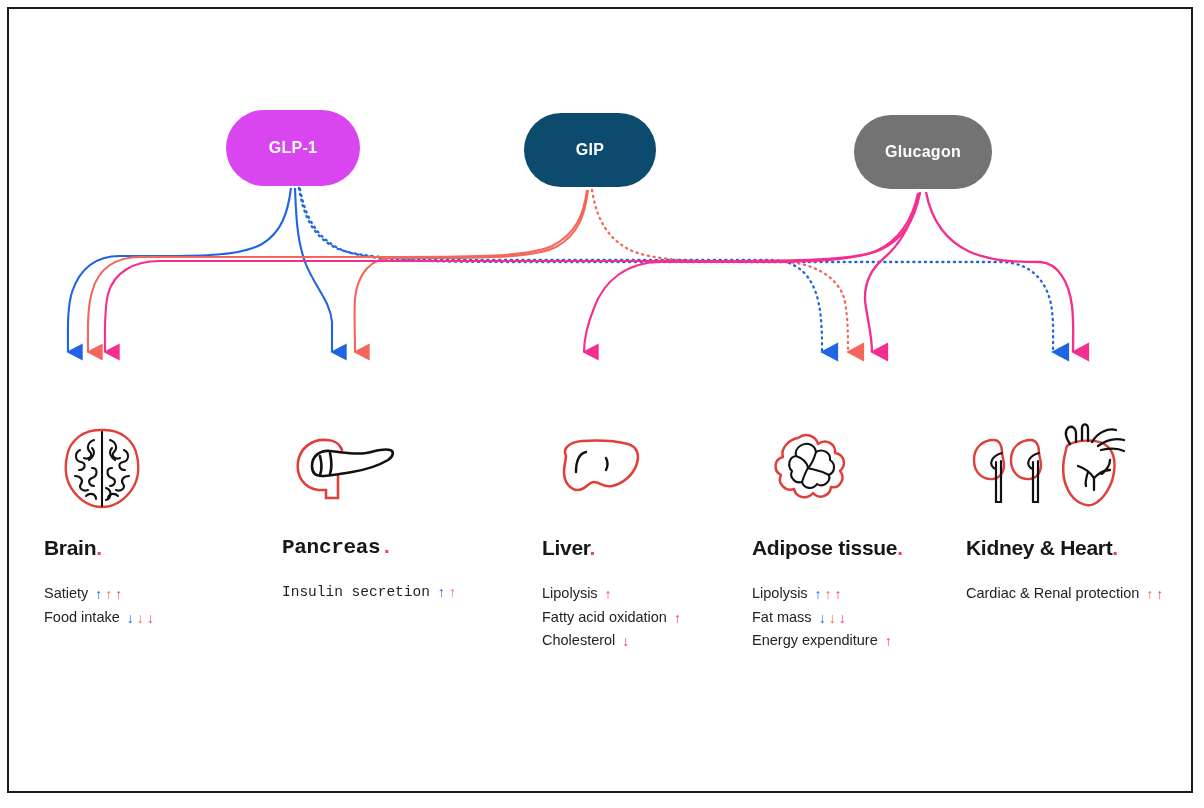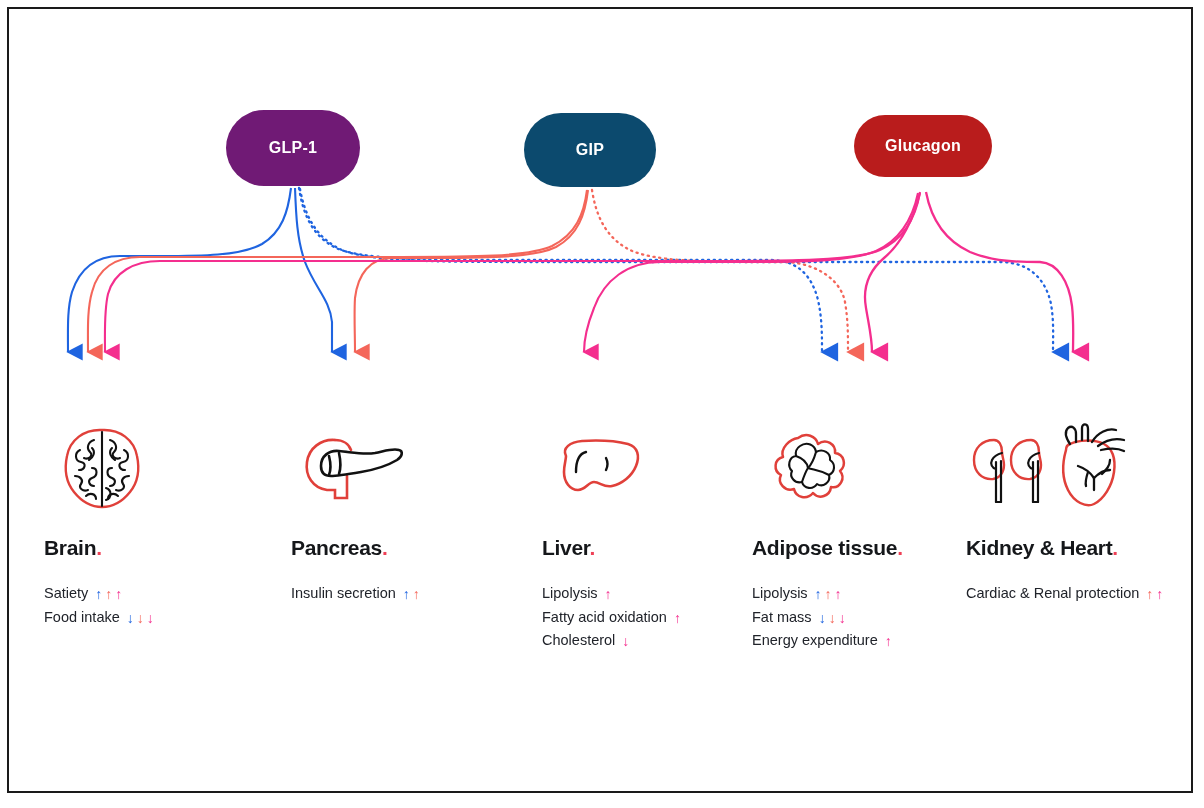--- a/index.html
+++ b/index.html
@@ -138,27 +138,27 @@
                L660,262 C628,262 604,280 594,308 C586,328 584,340 584,352" stroke="#f42e8e" stroke-width="2.1" marker-end="url(#ah-pink)"></path>
 
       <path d="M920,193 C913,220 902,243 884,258 C870,270 862,286 866,308
                C869,326 872,338 872,352" stroke="#f42e8e" stroke-width="2.3" marker-end="url(#ah-pink)"></path>
 
       <path d="M926,192 C931,218 944,240 970,252 C994,262 1020,262 1040,262
                C1058,263 1069,282 1072,306 C1074,324 1073,338 1073,352" stroke="#f42e8e" stroke-width="2.3" marker-end="url(#ah-pink)"></path>
     </g>
   </svg>
 
-  <div class="hormone-pill" style="left:226px; top:110px; width:134px; height:76px; background:#701a75; font-size:16px;">
+  <div class="hormone-pill" style="left:226px; top:110px; width:134px; height:76px; background:#d946ef; font-size:16px;">
     <span>GLP-1</span>
   </div>
   <div class="hormone-pill" style="left:524px; top:113px; width:132px; height:74px; background:#0c4a6e; font-size:16px;">
     <span>GIP</span>
   </div>
-  <div class="hormone-pill" style="left:854px; top:115px; width:138px; height:62px; background:#b91c1c; font-size:16px;">
+  <div class="hormone-pill" style="left:854px; top:115px; width:138px; height:74px; background:#737373; font-size:16px;">
     <span>Glucagon</span>
   </div>
 
   <div class="organ-col" style="left:44px;">
     <div class="organ-icon-wrap">
       <svg width="116" height="96" viewBox="0 0 116 96">
         <g fill="none" stroke="#e0403a" stroke-width="2.4" stroke-linecap="round">
           <path d="M58,10 C40,9 26,20 23,36 C20,50 22,62 30,72 C38,82 48,87 58,87
                    C68,87 78,82 86,72 C94,62 96,50 93,36 C90,20 76,9 58,10 Z"></path>
         </g>
@@ -196,21 +196,21 @@
         <span class="effect-label">Food intake</span>
         <span class="arrow-group">
           <span class="eff-arrow" style="color:#1f64e0">↓</span>
           <span class="eff-arrow" style="color:#f4665a">↓</span>
           <span class="eff-arrow" style="color:#f42e8e">↓</span>
         </span>
       </div>
     </div>
   </div>
 
-  <div class="organ-col" style="left:291px;">
+  <div class="organ-col" style="left:282px;font-family:Liberation Mono, monospace;">
     <div class="organ-icon-wrap">
       <svg width="122" height="96" viewBox="0 0 122 96">
         <g fill="none" stroke="#e0403a" stroke-width="2.6" stroke-linecap="round">
           <path d="M44,20 C30,19 18,28 16,42 C14,56 22,68 36,70
                    L44,70 L44,78 L56,78 L56,56"></path>
           <path d="M44,20 C52,20 58,24 60,30"></path>
         </g>
         <g fill="none" stroke="#111111" stroke-width="2.6" stroke-linecap="round" stroke-linejoin="round">
           <path d="M30,46 C30,36 38,30 48,31 C60,32 72,35 84,33
                    C94,31 102,28 108,30 C112,31 112,36 106,40

